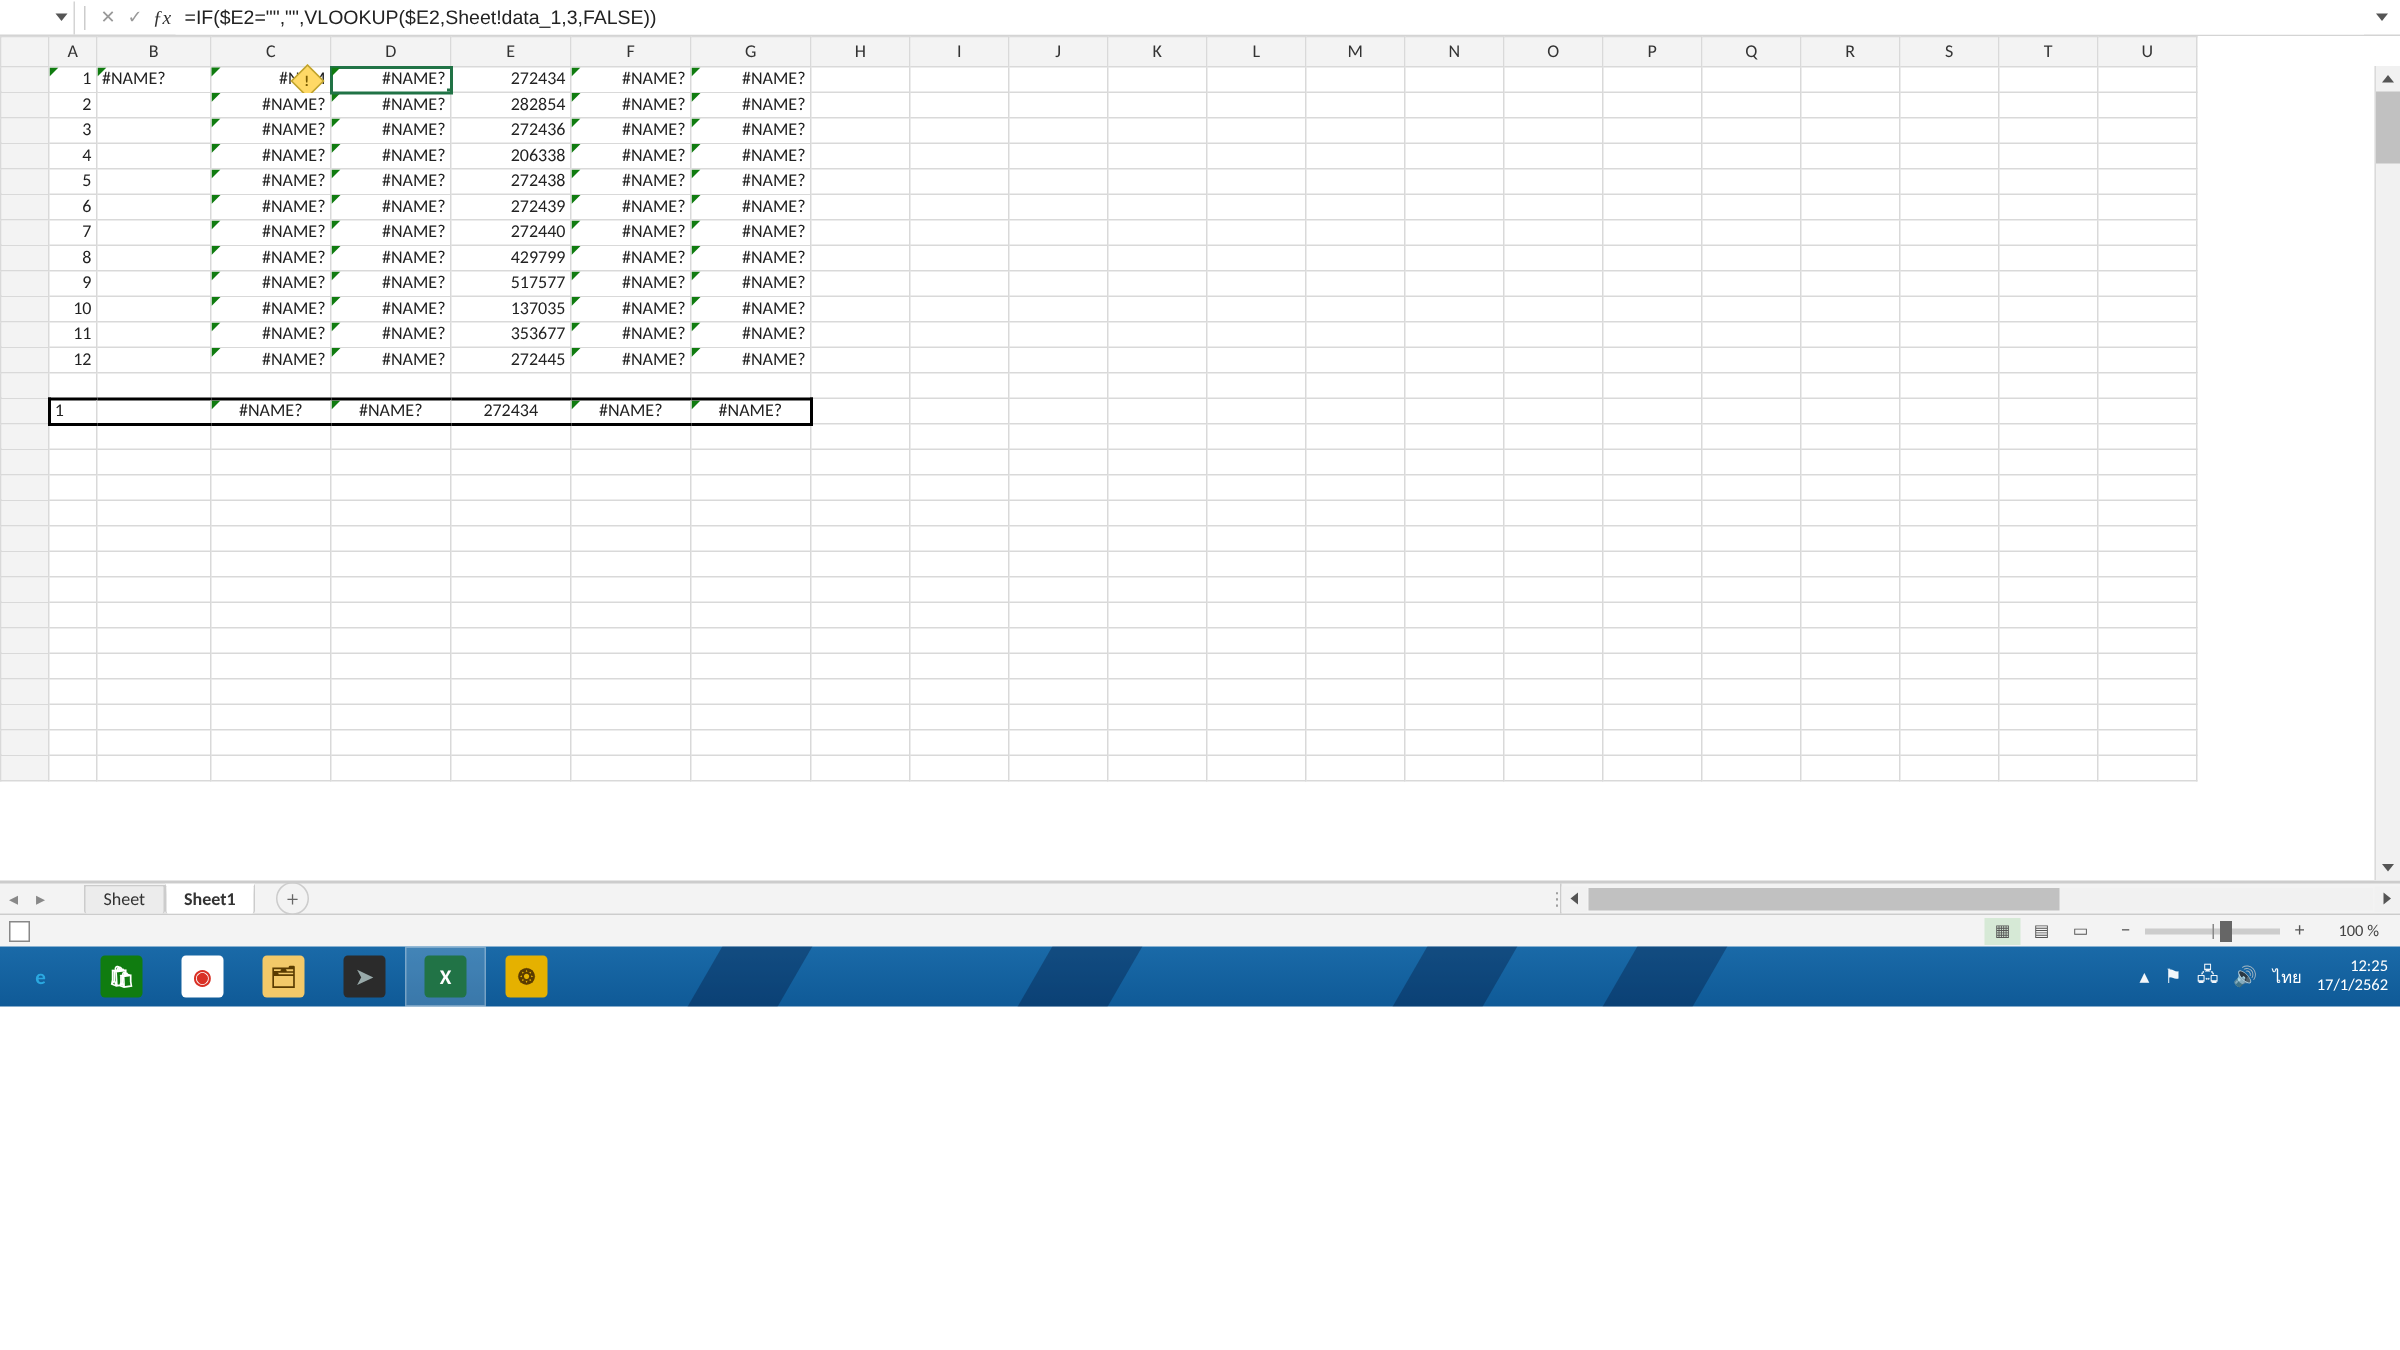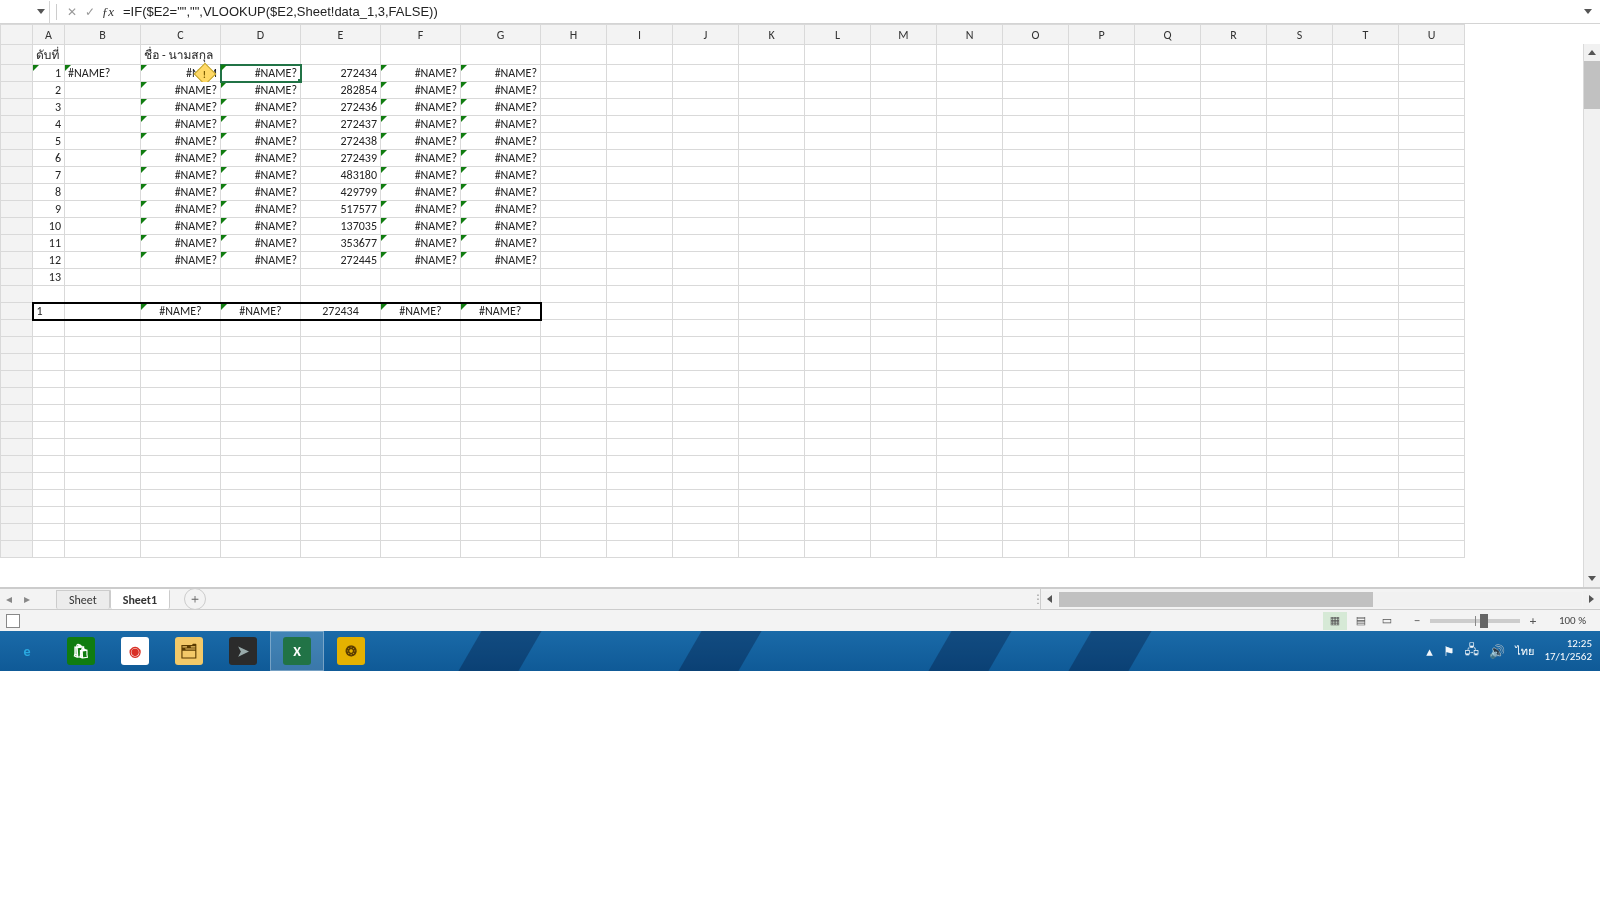--- a/index.html
+++ b/index.html
@@ -158,44 +158,20 @@
           <th>Q</th>
           <th>R</th>
           <th>S</th>
           <th>T</th>
           <th>U</th>
         </tr>
       </thead>
       <tbody>
         <tr>
           <th class="rowhdr"></th>
-          <td class="l">ดับที่</td>
-          <td class="l"></td>
-          <td class="l">ชื่อ - นามสกุล</td>
-          <td class="l"></td>
-          <td class="l"></td>
-          <td class="l"></td>
-          <td class="l"></td>
-          <td class="l"></td>
-          <td class="l"></td>
-          <td class="l"></td>
-          <td class="l"></td>
-          <td class="l"></td>
-          <td class="l"></td>
-          <td class="l"></td>
-          <td class="l"></td>
-          <td class="l"></td>
-          <td class="l"></td>
-          <td class="l"></td>
-          <td class="l"></td>
-          <td class="l"></td>
-          <td class="l"></td>
-        </tr>
-        <tr>
-          <th class="rowhdr"></th>
           <td class="r err" style="">1</td>
           <td class="l err" style="">#NAME?</td>
           <td class="r err" style="position:relative;overflow:visible;"><span>#NAM</span><span class="trace" style="left:56px;top:1px;">
               <span>!</span>
             </span></td>
           <td class="r err sel" style="">#NAME?</td>
           <td class="r" style="">272434</td>
           <td class="r err" style="">#NAME?</td>
           <td class="r err" style="">#NAME?</td>
           <td class="" style=""></td>
@@ -260,21 +236,21 @@
           <td class="" style=""></td>
           <td class="" style=""></td>
           <td class="" style=""></td>
         </tr>
         <tr>
           <th class="rowhdr"></th>
           <td class="r" style="">4</td>
           <td class="l" style=""></td>
           <td class="r err" style="">#NAME?</td>
           <td class="r err" style="">#NAME?</td>
-          <td class="r" style="">272437</td>
+          <td class="r" style="">206338</td>
           <td class="r err" style="">#NAME?</td>
           <td class="r err" style="">#NAME?</td>
           <td class="" style=""></td>
           <td class="" style=""></td>
           <td class="" style=""></td>
           <td class="" style=""></td>
           <td class="" style=""></td>
           <td class="" style=""></td>
           <td class="" style=""></td>
           <td class="" style=""></td>
@@ -332,21 +308,21 @@
           <td class="" style=""></td>
           <td class="" style=""></td>
           <td class="" style=""></td>
         </tr>
         <tr>
           <th class="rowhdr"></th>
           <td class="r" style="">7</td>
           <td class="l" style=""></td>
           <td class="r err" style="">#NAME?</td>
           <td class="r err" style="">#NAME?</td>
-          <td class="r" style="">483180</td>
+          <td class="r" style="">272440</td>
           <td class="r err" style="">#NAME?</td>
           <td class="r err" style="">#NAME?</td>
           <td class="" style=""></td>
           <td class="" style=""></td>
           <td class="" style=""></td>
           <td class="" style=""></td>
           <td class="" style=""></td>
           <td class="" style=""></td>
           <td class="" style=""></td>
           <td class="" style=""></td>
@@ -455,44 +431,20 @@
         </tr>
         <tr>
           <th class="rowhdr"></th>
           <td class="r" style="">12</td>
           <td class="l" style=""></td>
           <td class="r err" style="">#NAME?</td>
           <td class="r err" style="">#NAME?</td>
           <td class="r" style="">272445</td>
           <td class="r err" style="">#NAME?</td>
           <td class="r err" style="">#NAME?</td>
-          <td class="" style=""></td>
-          <td class="" style=""></td>
-          <td class="" style=""></td>
-          <td class="" style=""></td>
-          <td class="" style=""></td>
-          <td class="" style=""></td>
-          <td class="" style=""></td>
-          <td class="" style=""></td>
-          <td class="" style=""></td>
-          <td class="" style=""></td>
-          <td class="" style=""></td>
-          <td class="" style=""></td>
-          <td class="" style=""></td>
-          <td class="" style=""></td>
-        </tr>
-        <tr>
-          <th class="rowhdr"></th>
-          <td class="r" style="">13</td>
-          <td class="l" style=""></td>
-          <td class="r" style=""></td>
-          <td class="r" style=""></td>
-          <td class="r" style=""></td>
-          <td class="r" style=""></td>
-          <td class="r" style=""></td>
           <td class="" style=""></td>
           <td class="" style=""></td>
           <td class="" style=""></td>
           <td class="" style=""></td>
           <td class="" style=""></td>
           <td class="" style=""></td>
           <td class="" style=""></td>
           <td class="" style=""></td>
           <td class="" style=""></td>
           <td class="" style=""></td>

